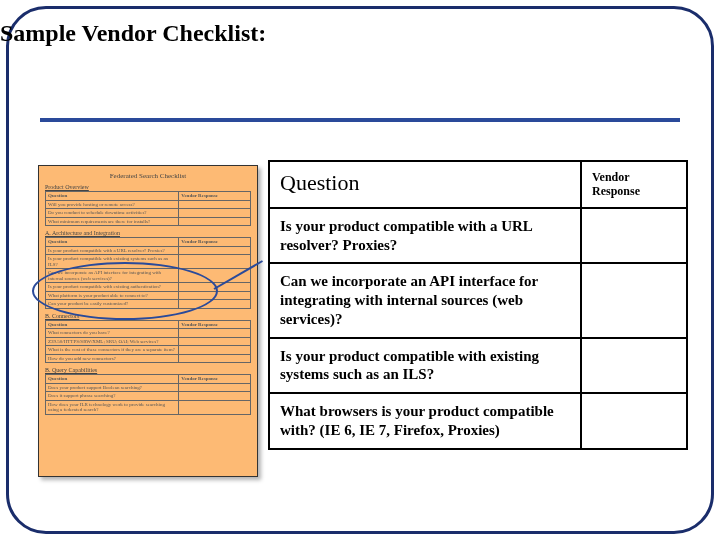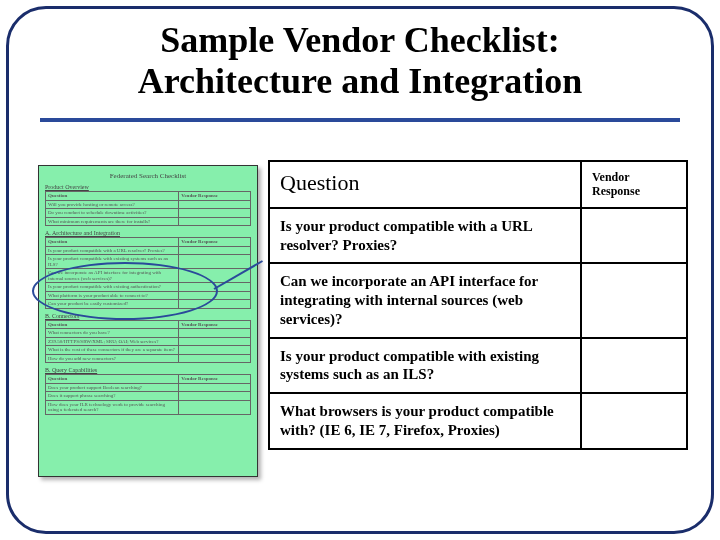--- a/index.html
+++ b/index.html
@@ -20,41 +20,40 @@
     bottom: 6px;
     border: 3px solid #1a2d6b;
     border-radius: 40px;
     box-sizing: border-box;
   }
   .title {
     position: absolute;
     top: 20px;
     left: 0;
     right: 0;
-    text-align: center;
-    font-size: 36px;
+    font-size: 24px;
     font-weight: bold;
     color: #000;
     line-height: 1.15;
   }
   .title-underline {
     position: absolute;
     top: 118px;
     left: 40px;
     right: 40px;
     height: 4px;
     background: #2a4a9a;
   }
   .doc-thumb {
     position: absolute;
     top: 165px;
     left: 38px;
     width: 218px;
     height: 310px;
-    background: #86efac;
+    background: #fdba74;
     border: 1px solid #333;
     box-shadow: 3px 3px 4px rgba(0,0,0,0.3);
   }
   .doc-thumb .doc-title {
     font-size: 7px;
     text-align: center;
     margin: 6px 0 4px 0;
     color: #444;
   }
   .doc-section {
@@ -140,21 +139,20 @@
     font-size: 12px;
   }
 </style>
 </head>
 <body>
 
 <div class="slide-border"></div>
 
 <div class="title">
   <span>Sample Vendor Checklist:</span><br>
-  <span>Architecture and Integration</span>
 </div>
 <div class="title-underline"></div>
 
 <div class="doc-thumb">
   <div class="doc-title">Federated Search Checklist</div>
 
   <div class="doc-section">Product Overview</div>
   <table class="mini-table">
     <tbody>
         <tr class="mini-head">

